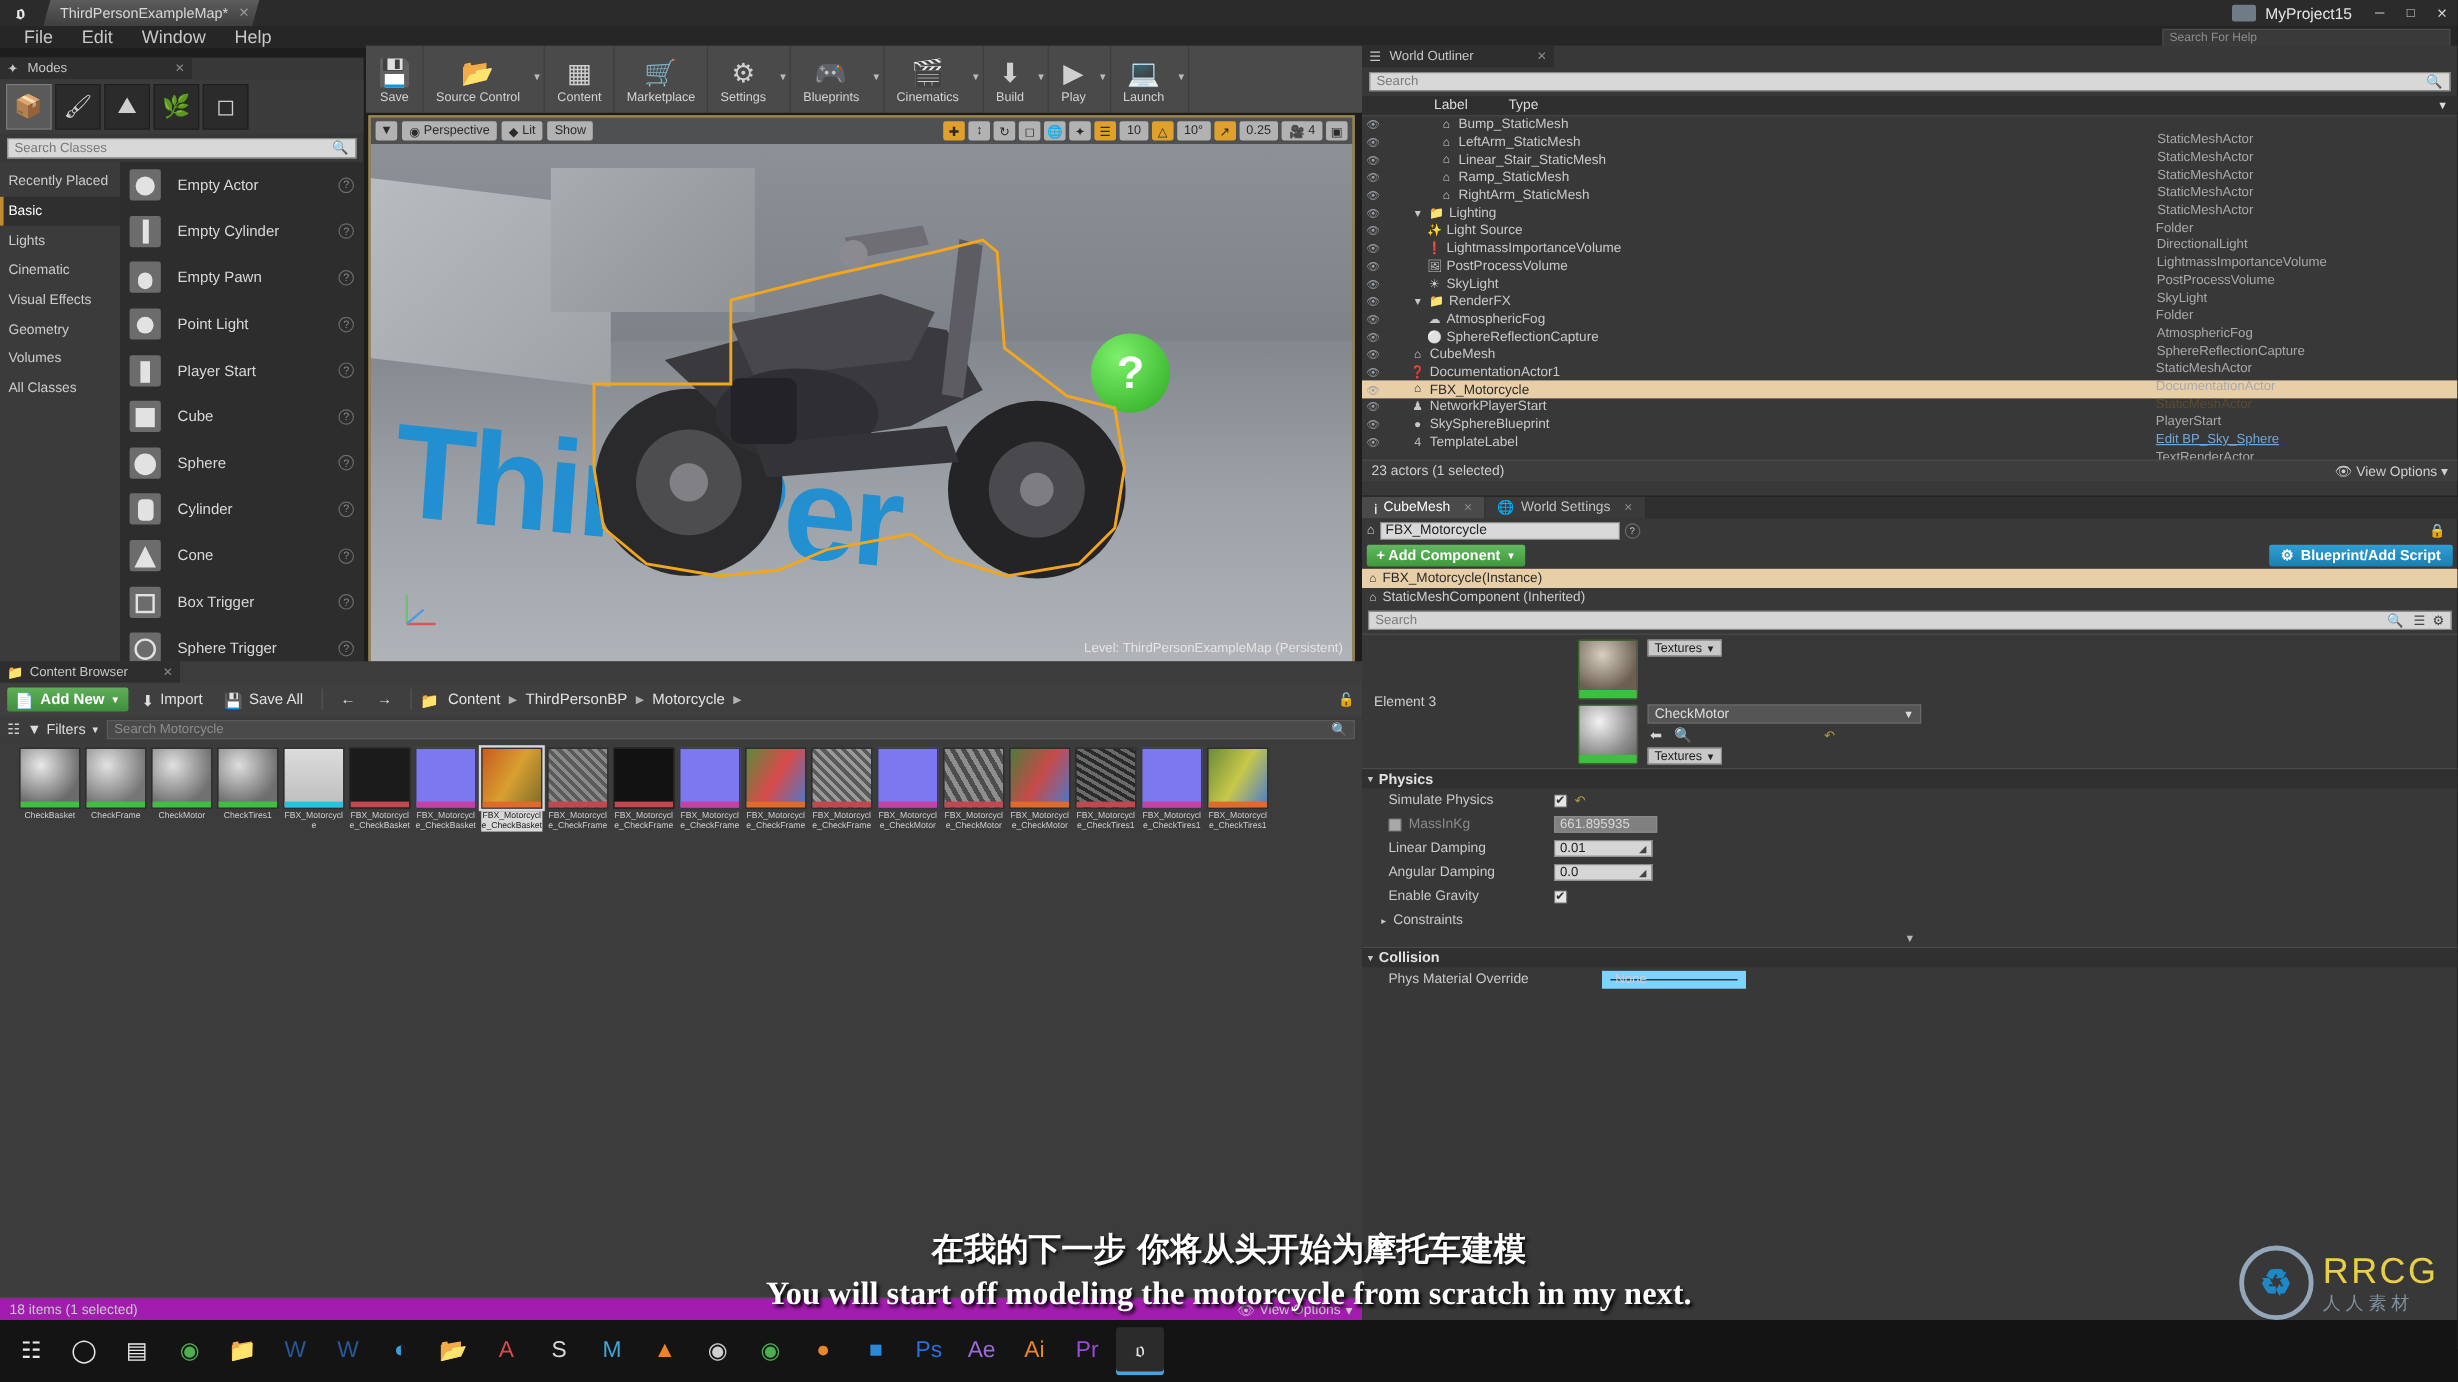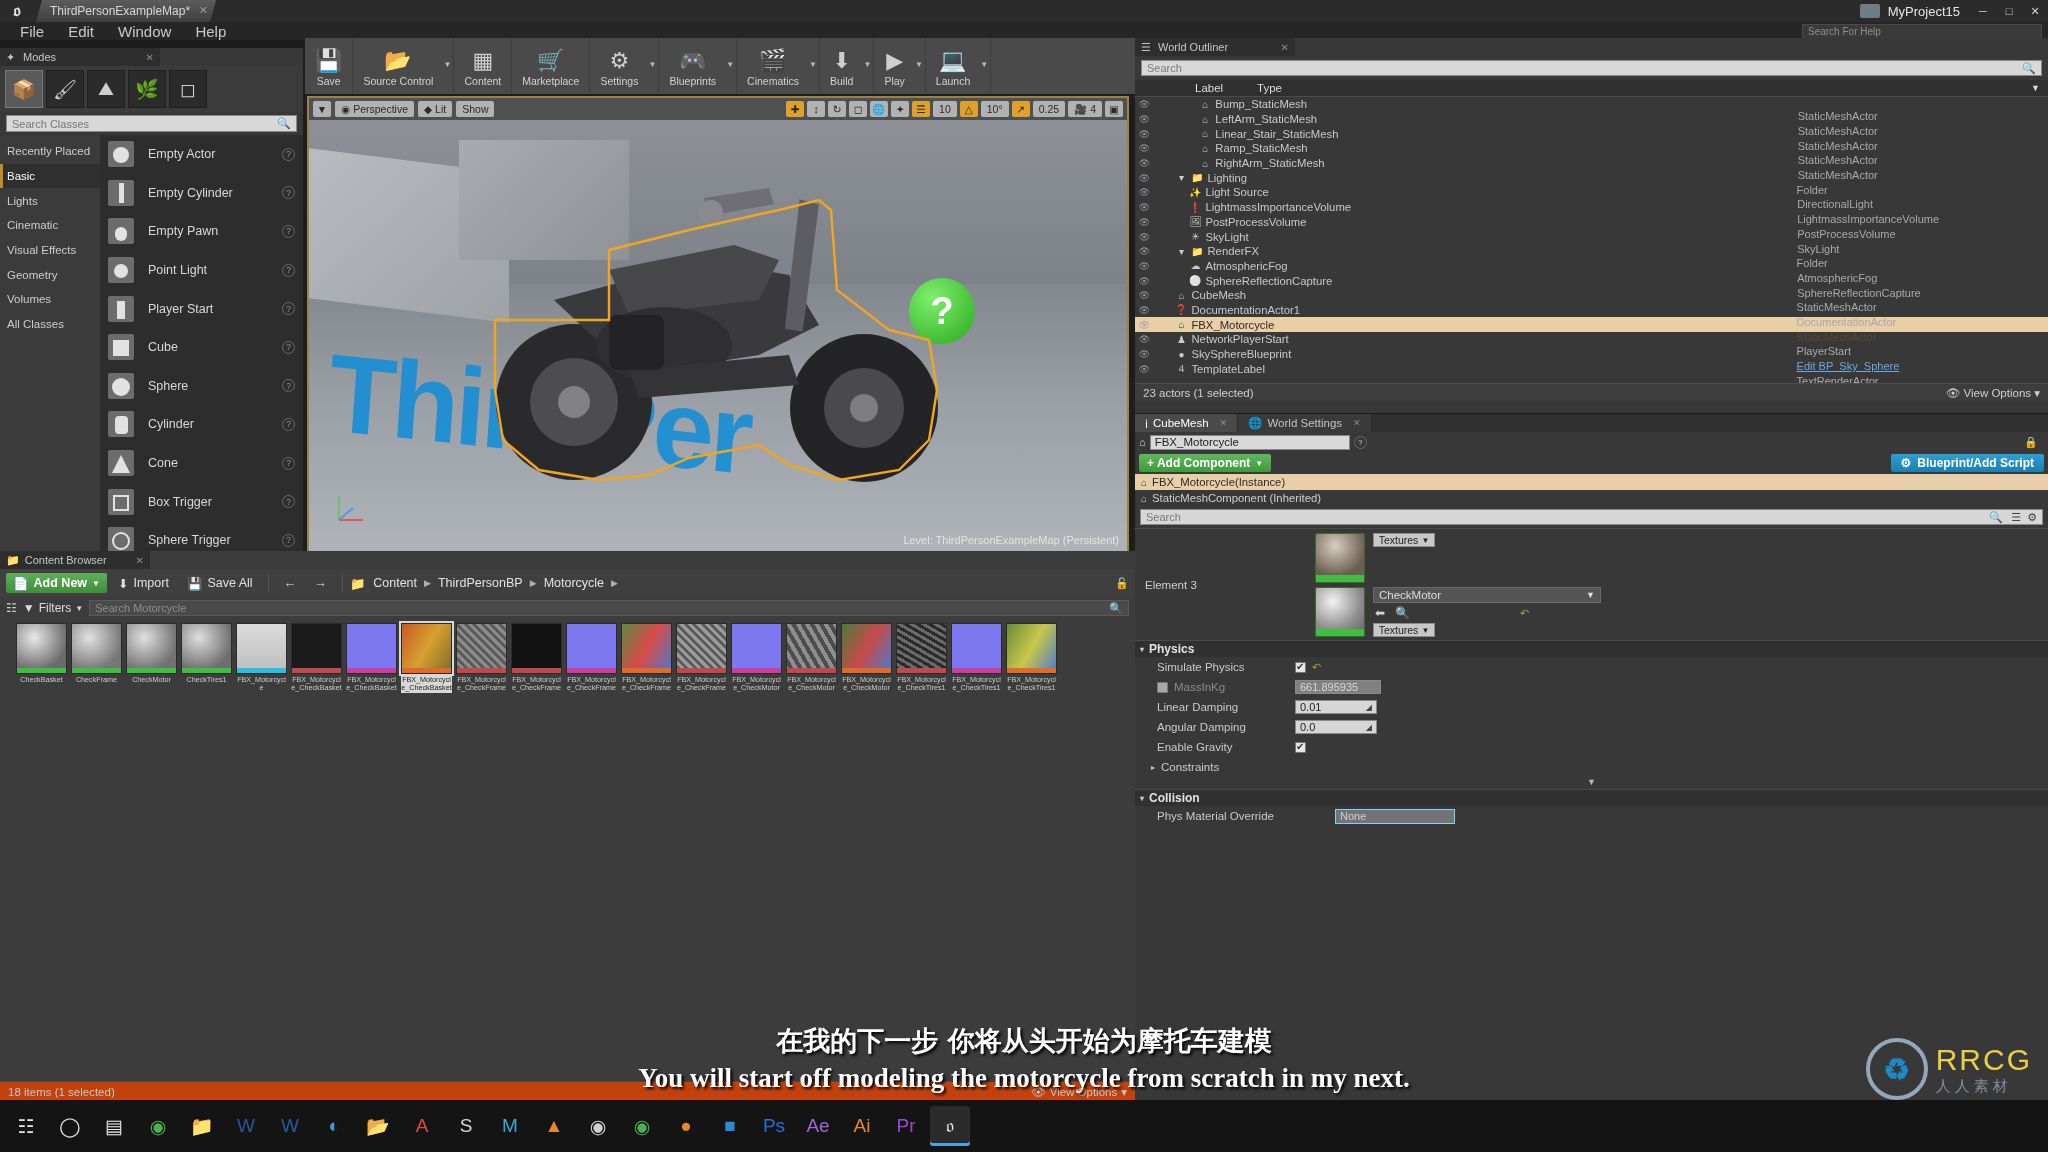--- a/index.html
+++ b/index.html
@@ -160,21 +160,21 @@
   .chk { width:11px; height:11px; background:#e6e6e6; border:1px solid #777; border-radius:1px;
      position:relative; }
   .chk.on:after { content:"\2714"; position:absolute; left:0px; top:-2px; font-size:10px; color:#333; }
   .chk.gray { background:#a8a8a8; border-color:#777; }
   .numf { width:82px; height:14px; background:#d6d6d6; border:1px solid #8a8a8a; color:#222;
      font-size:11px; padding:0 4px; display:flex; align-items:center; }
   .numf.dis { background:#808080; color:#d8d8d8; width:86px; }
   .numf .sp { margin-left:auto; font-size:8px; color:#444; }
   .undo { color:#b59a40; font-size:11px; }
   .tri { font-size:8px; color:#c8c8c8; }
-  .nonef { width:120px; height:15px; background:#737373; border:1px solid #7dd3fc; font-size:11px;
+  .nonef { width:120px; height:15px; background:#0f172a; border:7px solid #7dd3fc; font-size:11px;
      color:#d0d0d0; padding:0 4px; display:flex; align-items:center; }
   .collapse-arrow { text-align:center; font-size:9px; color:#b6b6b6; height:12px; }
 
   
   .cbrowser { position:absolute; left:0; top:551px; width:1135px; height:550px; background:#3c3c3c; }
   .cb-tab { height:18px; background:#2e2e2e; display:flex; align-items:center; padding:0 6px;
     font-size:11px; color:#c6c6c6; width:150px; }
   .cb-tab .x { margin-left:auto; font-size:10px; color:#8b8b8b; }
   .cb-bar { height:28px; display:flex; align-items:center; gap:4px; padding:0 6px; background:#3f3f3f; }
   .cb-btn { display:flex; align-items:center; gap:5px; font-size:12.5px; color:#e0e0e0;
@@ -190,21 +190,21 @@
      color:#8d8d8d; padding:0 5px; display:flex; align-items:center; }
   .filt-search .mg { margin-left:auto; color:#c0c0c0; }
   .assets { display:flex; flex-wrap:nowrap; padding:4px 16px 0; gap:4px; overflow:hidden; height:110px; }
   .asset { width:51px; }
   .asset .th { width:51px; height:51px; border:1px solid #2b2b2b; overflow:hidden; position:relative; }
   .asset .th .bar { position:absolute; left:0; bottom:0; width:100%; height:5px; }
   .asset.sel .th { outline:2px solid #d8d8d8; }
   .asset .cap { font-size:7.2px; line-height:8.4px; color:#cdcdcd; text-align:center; margin-top:2px;
      word-break:break-word; }
   .asset.sel .cap { background:#d8d8d8; color:#222; }
-  .cb-foot { position:absolute; left:0; bottom:0; width:1135px; height:20px; background:#c2410c;
+  .cb-foot { position:absolute; left:0; bottom:0; width:1135px; height:20px; background:#a21caf;
      display:flex; align-items:center; padding:0 8px; font-size:11.5px; color:#c8c8c8;
      border-top:1px solid #4a4a4a; }
   .cb-foot .vo { margin-left:auto; display:flex; align-items:center; gap:4px; }
 
   
   .subs { position:absolute; left:0; bottom:58px; width:2048px; text-align:center; pointer-events:none; }
   .sub-cn { font-size:27px; color:#fff; font-weight:bold; text-shadow:2px 2px 3px #000;
      font-family:"DejaVu Sans", sans-serif; }
   .sub-en { font-size:27px; color:#fff; font-weight:bold; text-shadow:2px 2px 3px #000;
      font-family:"Liberation Serif", serif; margin-top:4px; }

